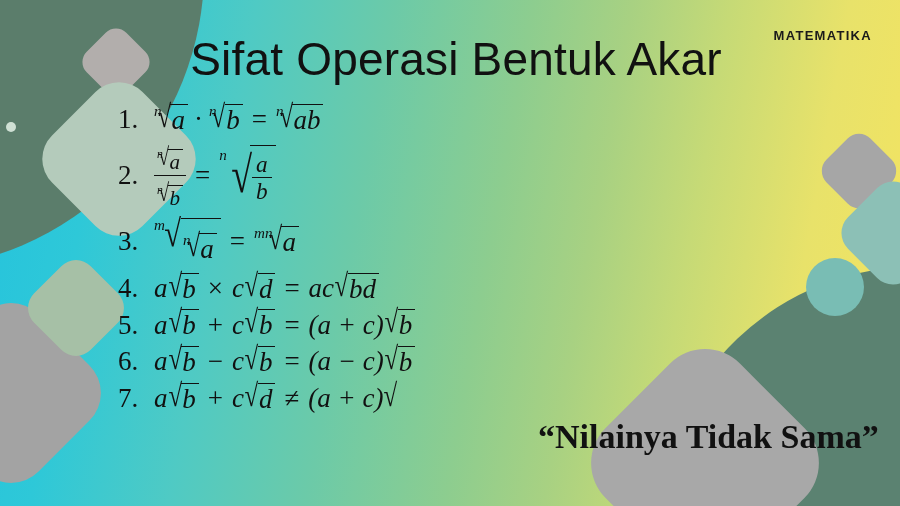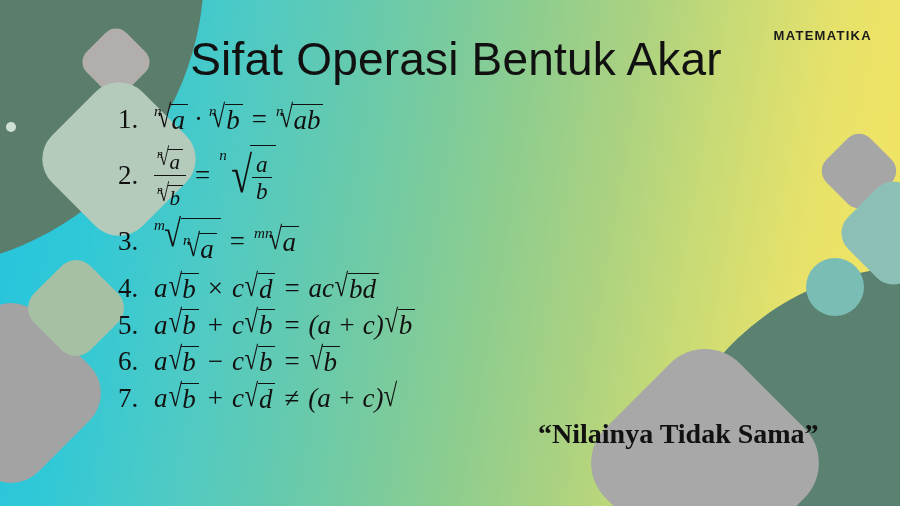--- a/index.html
+++ b/index.html
@@ -229,21 +229,21 @@
     border-top: 1.6px solid #111;
     padding: 2px 4px 1px 2px;
   }
 
   .note {
     position: absolute;
     left: 538px;
     top: 418px;
     font-family: "Liberation Serif", serif;
     font-weight: bold;
-    font-size: 28px;
+    font-size: 34px;
     color: #111;
     white-space: nowrap;
   }
 </style>
 </head>
 <body>
 
 <div class="slide">
 
   <div class="deco corner-tl"></div>
@@ -396,20 +396,21 @@
           <span class="sign">√</span>
           <span class="rand">b</span>
         </span>
         <span class="op">−</span>
         <span>c</span>
         <span class="rad">
           <span class="sign">√</span>
           <span class="rand">b</span>
         </span>
         <span class="op">=</span>
+        <span>(a − c)</span>
         <span class="rad">
           <span class="sign">√</span>
           <span class="rand">b</span>
         </span>
       </span>
     </div>
 
     <div class="formula-row">
       <span class="row-num">7.</span>
       <span class="math">

